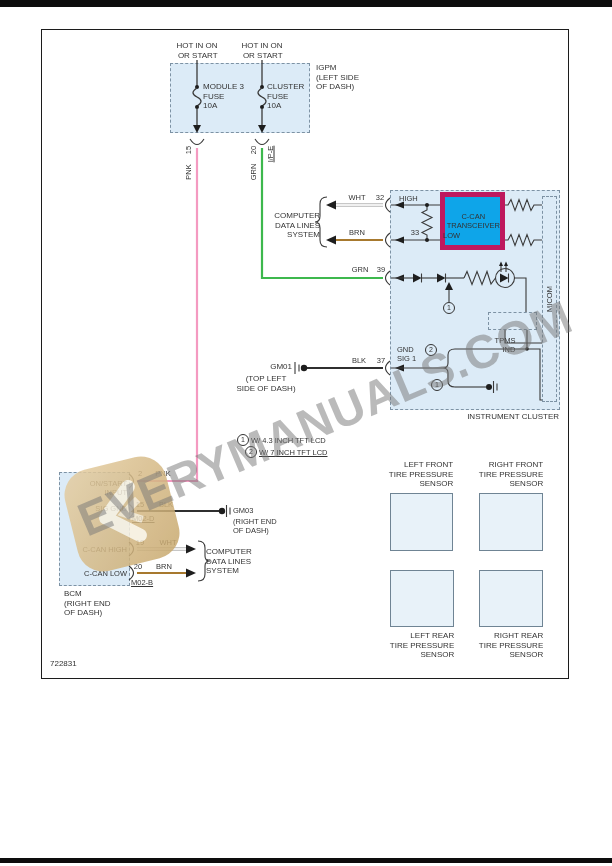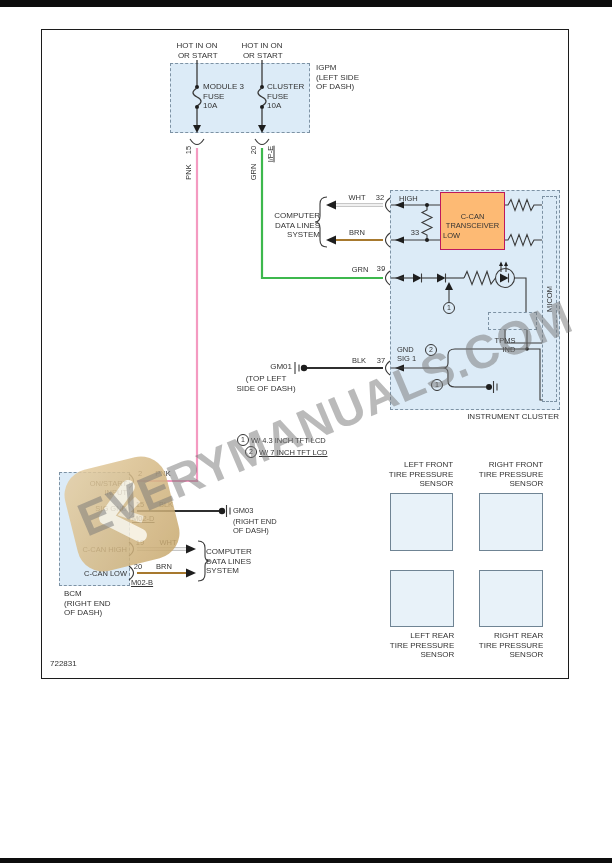--- a/index.html
+++ b/index.html
@@ -6,21 +6,21 @@
   .stage{position:relative;width:612px;height:866px;background:#fff;overflow:hidden;
          font-family:"Liberation Sans",sans-serif;}
   .bar{position:absolute;left:0;width:612px;background:#0d0d0d;}
   .bar.top{top:0;height:7px;}
   .bar.bot{top:858px;height:5px;}
   .sheet{position:absolute;left:41px;top:29px;width:526px;height:648px;
          border:1.5px solid #1c1c1c;background:#fff;}
   .box{position:absolute;box-sizing:border-box;}
   .dashed{border:1.4px dashed #7d92a4;background:#dcebf7;}
   .dashed-nf{border:1.2px dashed #7d92a4;background:transparent;}
-  .solidbox{border:1px solid #be185d;background:#fdba74;display:flex;align-items:center;justify-content:center;}
+  .solidbox{border:5px solid #be185d;background:#0ea5e9;display:flex;align-items:center;justify-content:flex-end;}
   .sensor{border:1.5px solid #6f8494;background:#e8f2f9;}
   .t{position:absolute;font-size:8px;line-height:1.2;color:#333;white-space:pre-line;}
   .s7{font-size:7.5px;}
   .ctr{transform:translate(-50%,-50%);text-align:center;white-space:nowrap;}
   .cx{transform:translateX(-50%);text-align:right;}
   .tr{text-align:right;}
   .rot{transform:translate(-50%,-50%) rotate(-90deg);white-space:nowrap;}
   .u{text-decoration:underline;}
   .circ{position:absolute;width:10px;height:10px;border:1px solid #333;border-radius:50%;
         font-size:7px;line-height:10px;text-align:center;color:#333;transform:translate(-50%,-50%);background:transparent;}
@@ -211,21 +211,21 @@
 
   <div class="t tr" style="left:264px;top:211px;width:56px;">COMPUTER
 DATA LINES
 SYSTEM</div>
 
   <div class="t ctr s7" style="left:357px;top:197px;">WHT</div>
   <div class="t ctr s7" style="left:380px;top:197px;">32</div>
   <div class="t ctr s7" style="left:357px;top:232px;">BRN</div>
   <div class="t ctr s7" style="left:399px;top:232px;margin-left:16px;">33</div>
   <div class="t ctr s7" style="left:360px;top:269px;">GRN</div>
-  <div class="t ctr s7" style="left:381px;top:269px;font-family:Liberation Mono, monospace;">39</div>
+  <div class="t ctr s7" style="left:381px;top:269px;">39</div>
   <div class="t ctr s7" style="left:359px;top:360px;">BLK</div>
   <div class="t ctr s7" style="left:381px;top:360px;">37</div>
 
   <div class="t s7" style="left:399px;top:194px;">HIGH</div>
   <div class="t s7" style="left:399px;top:231px;padding-left:44px;">LOW</div>
   <div class="t s7 cx" style="left:505px;top:291px;margin-top:45px;">TPMS
 IND</div>
   <div class="t s7" style="left:397px;top:345px;">GND
 SIG 1</div>
   <div class="t rot s7" style="left:549px;top:299px;">MICOM</div>

